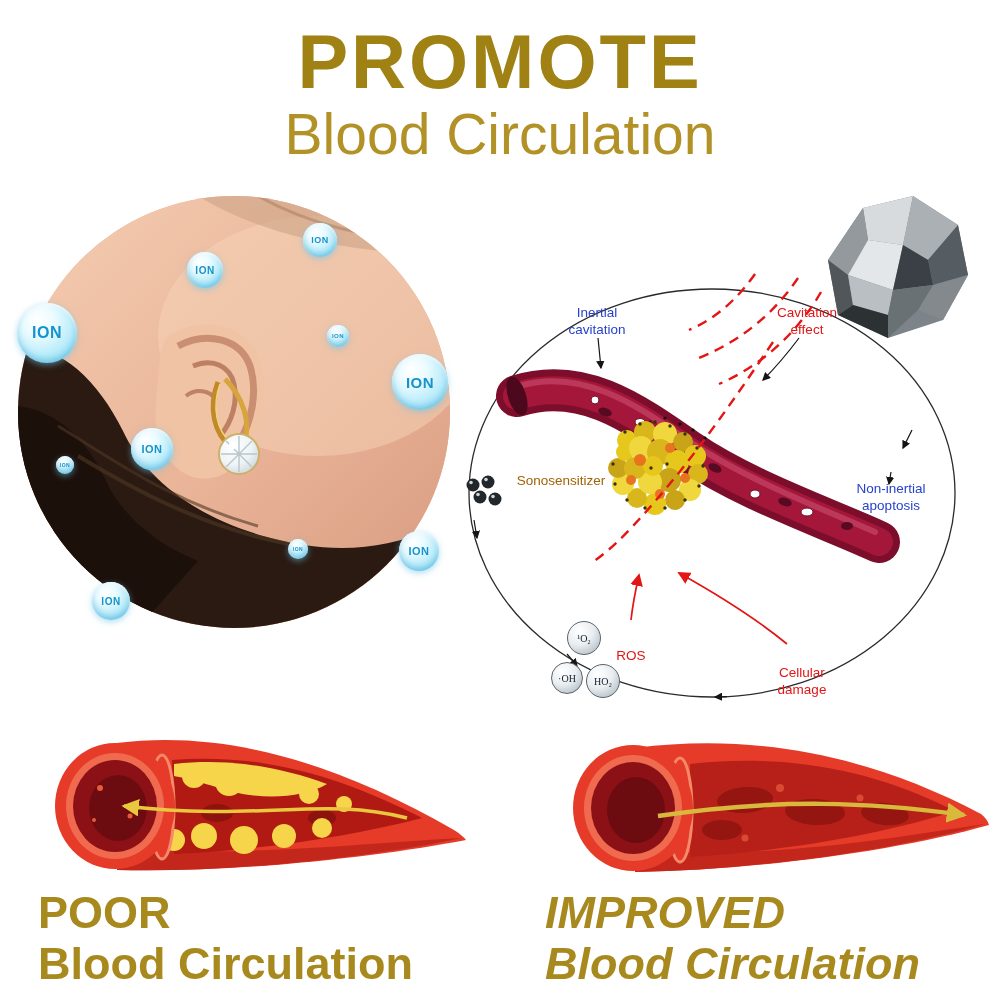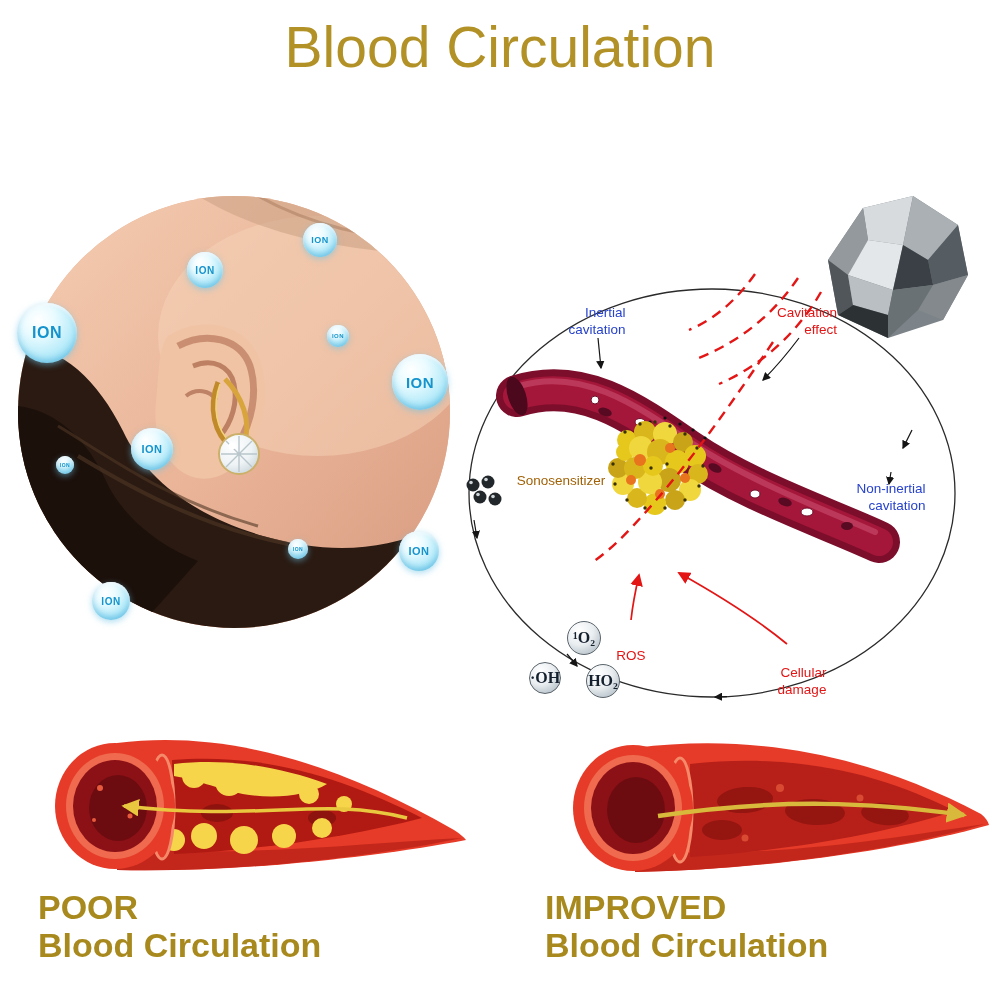--- a/index.html
+++ b/index.html
@@ -17,43 +17,44 @@
   .ion-bubble{position:absolute;border-radius:50%;display:flex;align-items:center;justify-content:center;
     background:radial-gradient(circle at 35% 28%, #ffffff 0%, #eafbff 28%, #b9ecfa 62%, #7ed2ef 100%);
     box-shadow:inset 0 -3px 6px rgba(30,150,205,.four);box-shadow:inset 0 -3px 6px rgba(30,150,205,.4),
                inset 0 2px 3px #fff, 0 2px 6px rgba(110,195,230,.55);
     color:#1593cc;font-weight:bold;letter-spacing:.5px;text-align:right;}
   
   .rock{position:absolute;left:808px;top:190px;width:165px;height:160px;}
   
   .diagram{position:absolute;left:455px;top:272px;width:525px;height:445px;}
   .diagram svg{position:absolute;left:0;top:0;}
-  .lbl{position:absolute;transform:translate(-50%,-50%);text-align:right;font-size:13.5px;
+  .lbl{position:absolute;transform:translate(-50%,-50%);text-align:center;font-size:13.5px;
        line-height:1.25;white-space:pre-line;}
   .lbl.blue{color:#2742cc}.lbl.red{color:#e31515}.lbl.dark{color:#a16207}
   .molecule{position:absolute;transform:translate(-50%,-50%);border-radius:50%;
     display:flex;align-items:center;justify-content:center;
     background:radial-gradient(circle at 35% 28%, #ffffff 0%, #eaeef1 45%, #c2ccd2 75%, #93a0a9 100%);
-    border:1px solid #5a646b;color:#15202e;font-weight:bold;
-    font-family:"Liberation Serif",serif;font-size:16px;}
+    border:1px solid #5a646b;color:#15202e;font-weight:normal;
+    font-family:"Liberation Serif",serif;font-size:10px;}
   
   .vessel{position:absolute;width:445px;height:175px;}
   .vessel.poor{left:22px;top:718px;}
   .vessel.improved{left:540px;top:718px;}
-  .caption{position:absolute;color:#a8891e;font-weight:bold;font-size:34px;line-height:1.13;}
+  .caption{position:absolute;color:#a8891e;font-weight:bold;font-size:45px;line-height:1.13;}
   .caption.poor{left:38px;top:888px;}
-  .caption.improved{left:545px;top:888px;}
+  .caption.improved{left:545px;top:888px;font-style:italic;}
   .dash{stroke:#e31515;stroke-width:2.4;stroke-dasharray:10 7;fill:none;}
 </style>
 </head>
 <body>
 
 <div class="canvas">
 
   <div class="header">
+    <h1>PROMOTE</h1>
     <h2>Blood Circulation</h2>
   </div>
 
   <div class="photo-circle">
     <svg viewBox="0 0 432 432">
       <defs>
         <linearGradient id="skin" x1="0" y1="0" x2="1" y2="1">
           <stop offset="0" stop-color="#f4cdb2"></stop>
             <stop offset="0.55" stop-color="#e9b397"></stop>
           <stop offset="1" stop-color="#d79a7f"></stop>
@@ -234,27 +235,27 @@
           <circle cx="38" cy="224.5" r="1.8" fill="#cfd6da"></circle>
       </g>
     </svg>
 
     <div class="lbl blue" style="left:142px;top:50px">Inertial
 cavitation</div>
     <div class="lbl red" style="left:352px;top:50px">Cavitation
 effect</div>
     <div class="lbl dark" style="left:106px;top:209px">Sonosensitizer</div>
     <div class="lbl blue" style="left:436px;top:226px">Non-inertial
-cavitation</div>
+apoptosis</div>
     <div class="lbl red" style="left:176px;top:384px">ROS</div>
     <div class="lbl red" style="left:347px;top:410px">Cellular
 damage</div>
 
     <div class="molecule" style="left:129px;top:366px;width:32px;height:32px">¹O₂</div>
-    <div class="molecule" style="left:90px;top:406px;width:30px;height:30px">·OH</div>
+    <div class="molecule" style="left:112px;top:406px;width:30px;height:30px">·OH</div>
     <div class="molecule" style="left:148px;top:409px;width:32px;height:32px">HO₂</div>
   </div>
 
   <div class="vessel poor">
     <svg viewBox="0 0 445 175" width="445" height="175">
       <defs>
         <marker id="mYL" viewBox="0 0 10 10" refX="8.5" refY="5" markerWidth="5" markerHeight="5" orient="auto">
           <path d="M0,0 L10,5 L0,10 z" fill="#e9c83f"></path>
           </marker>
       </defs>

